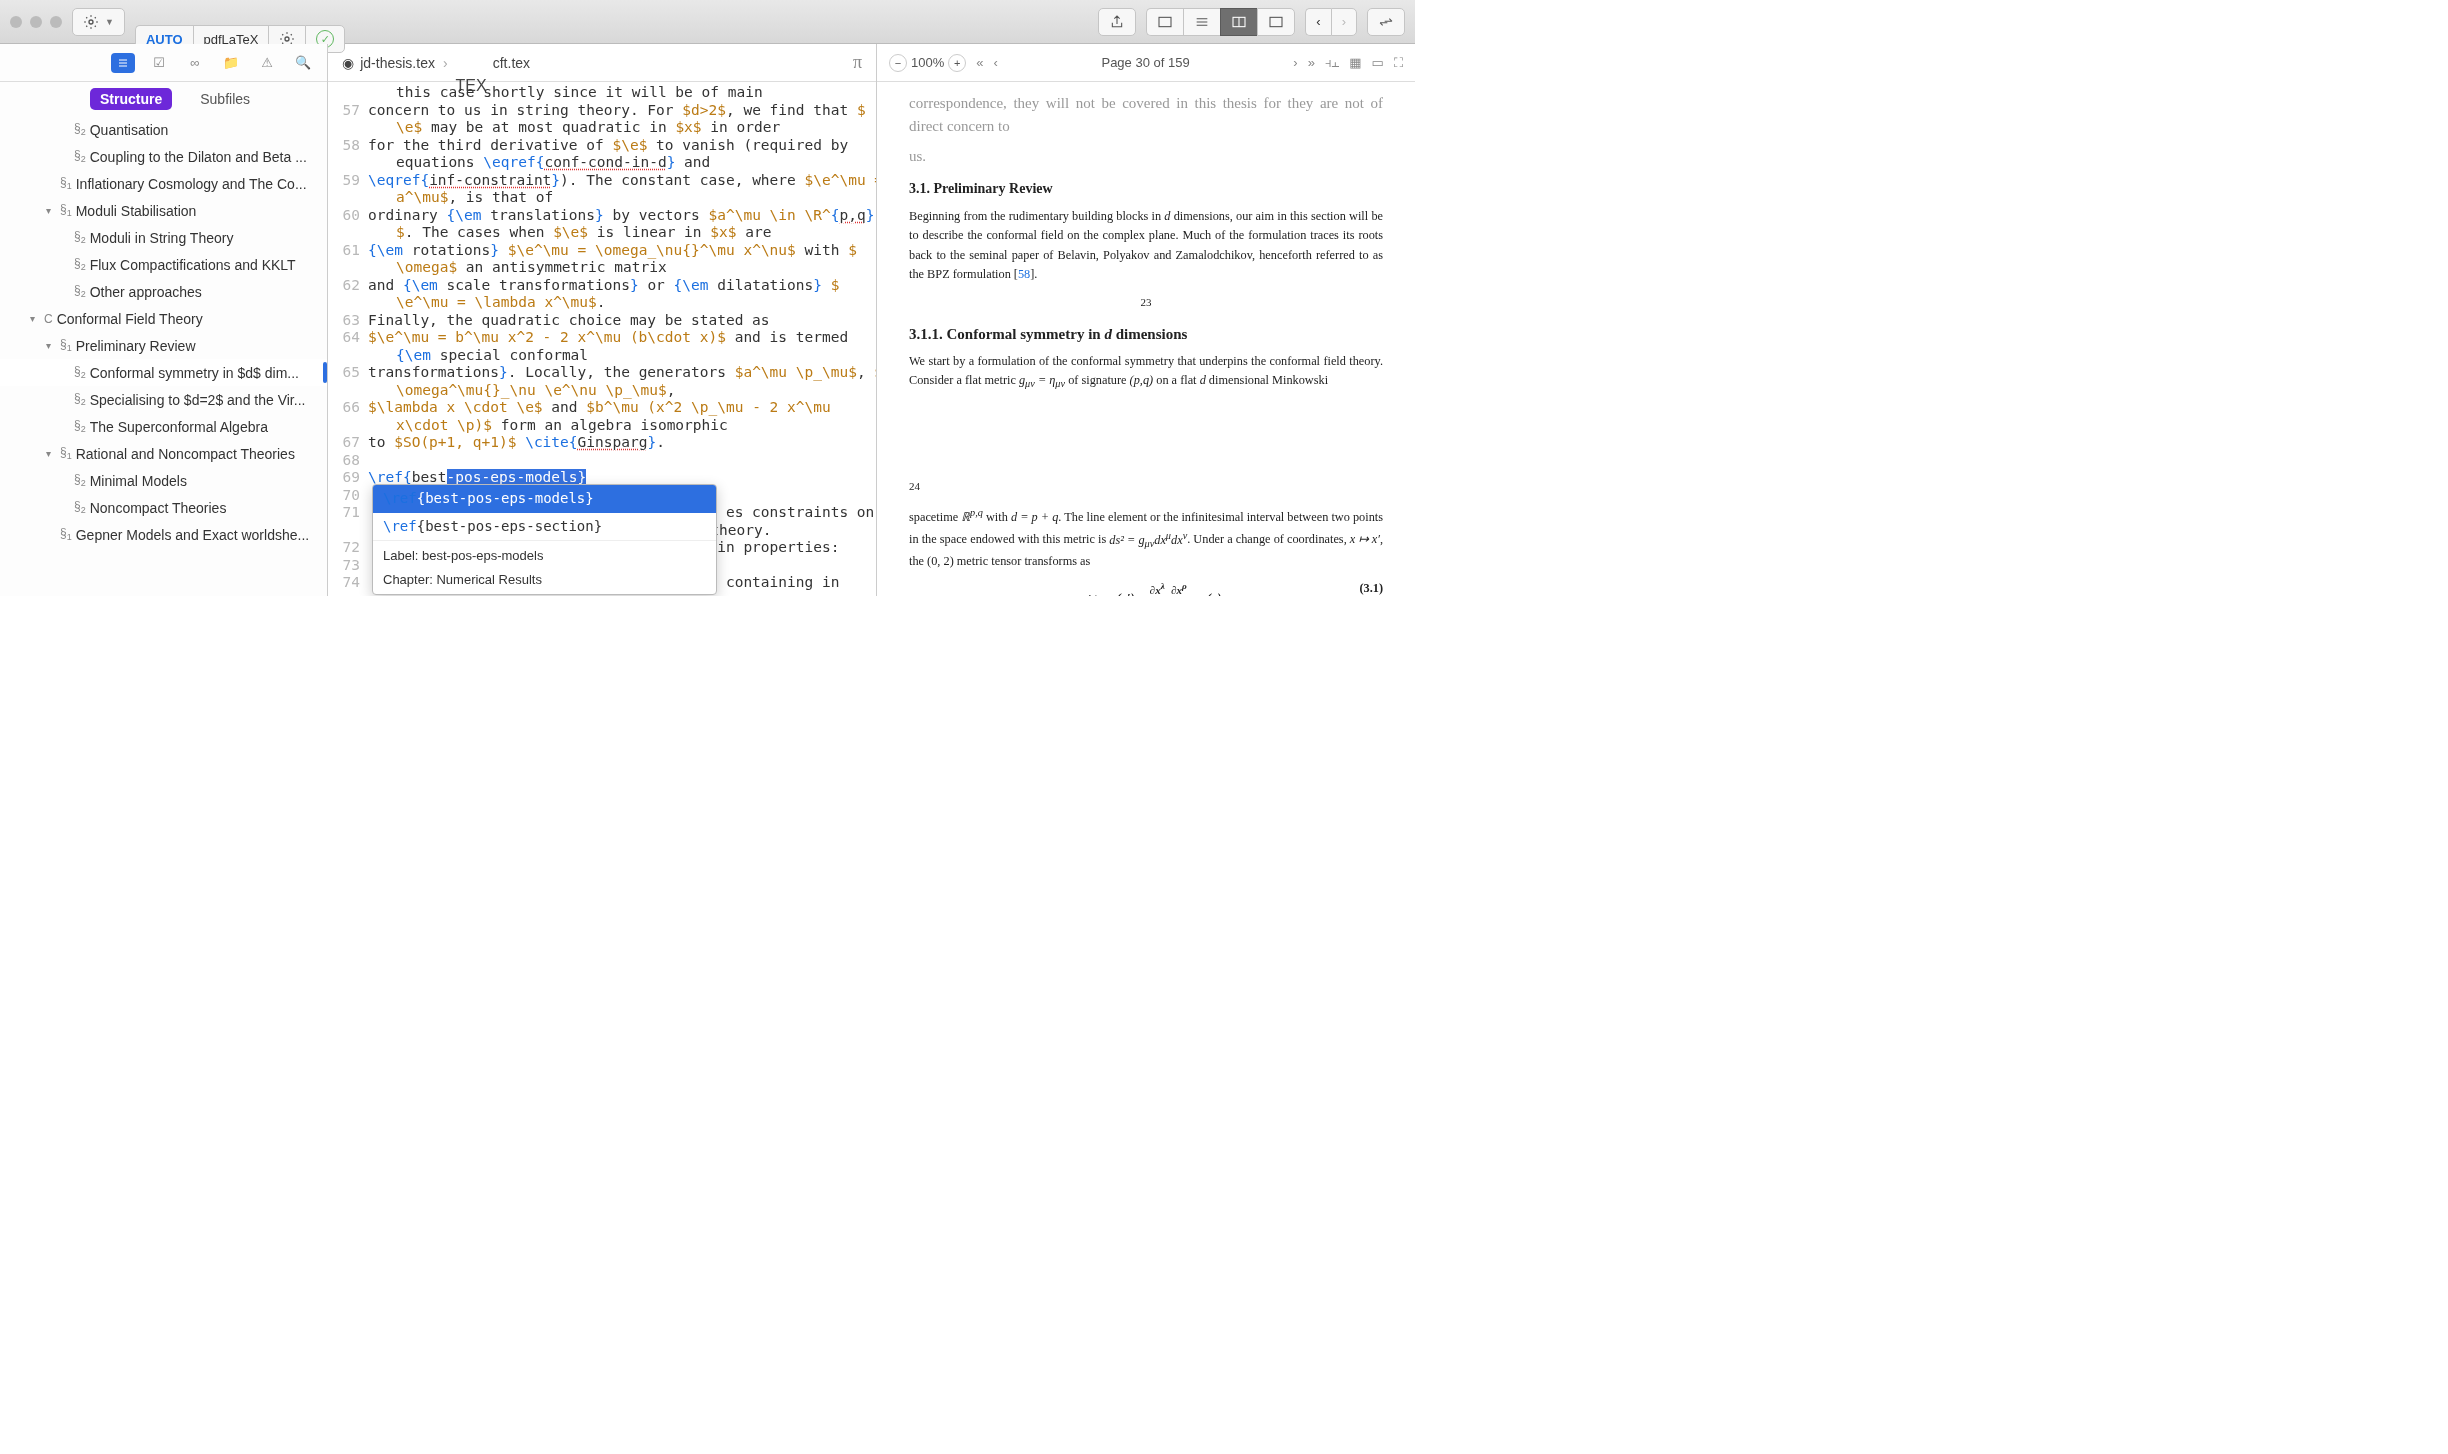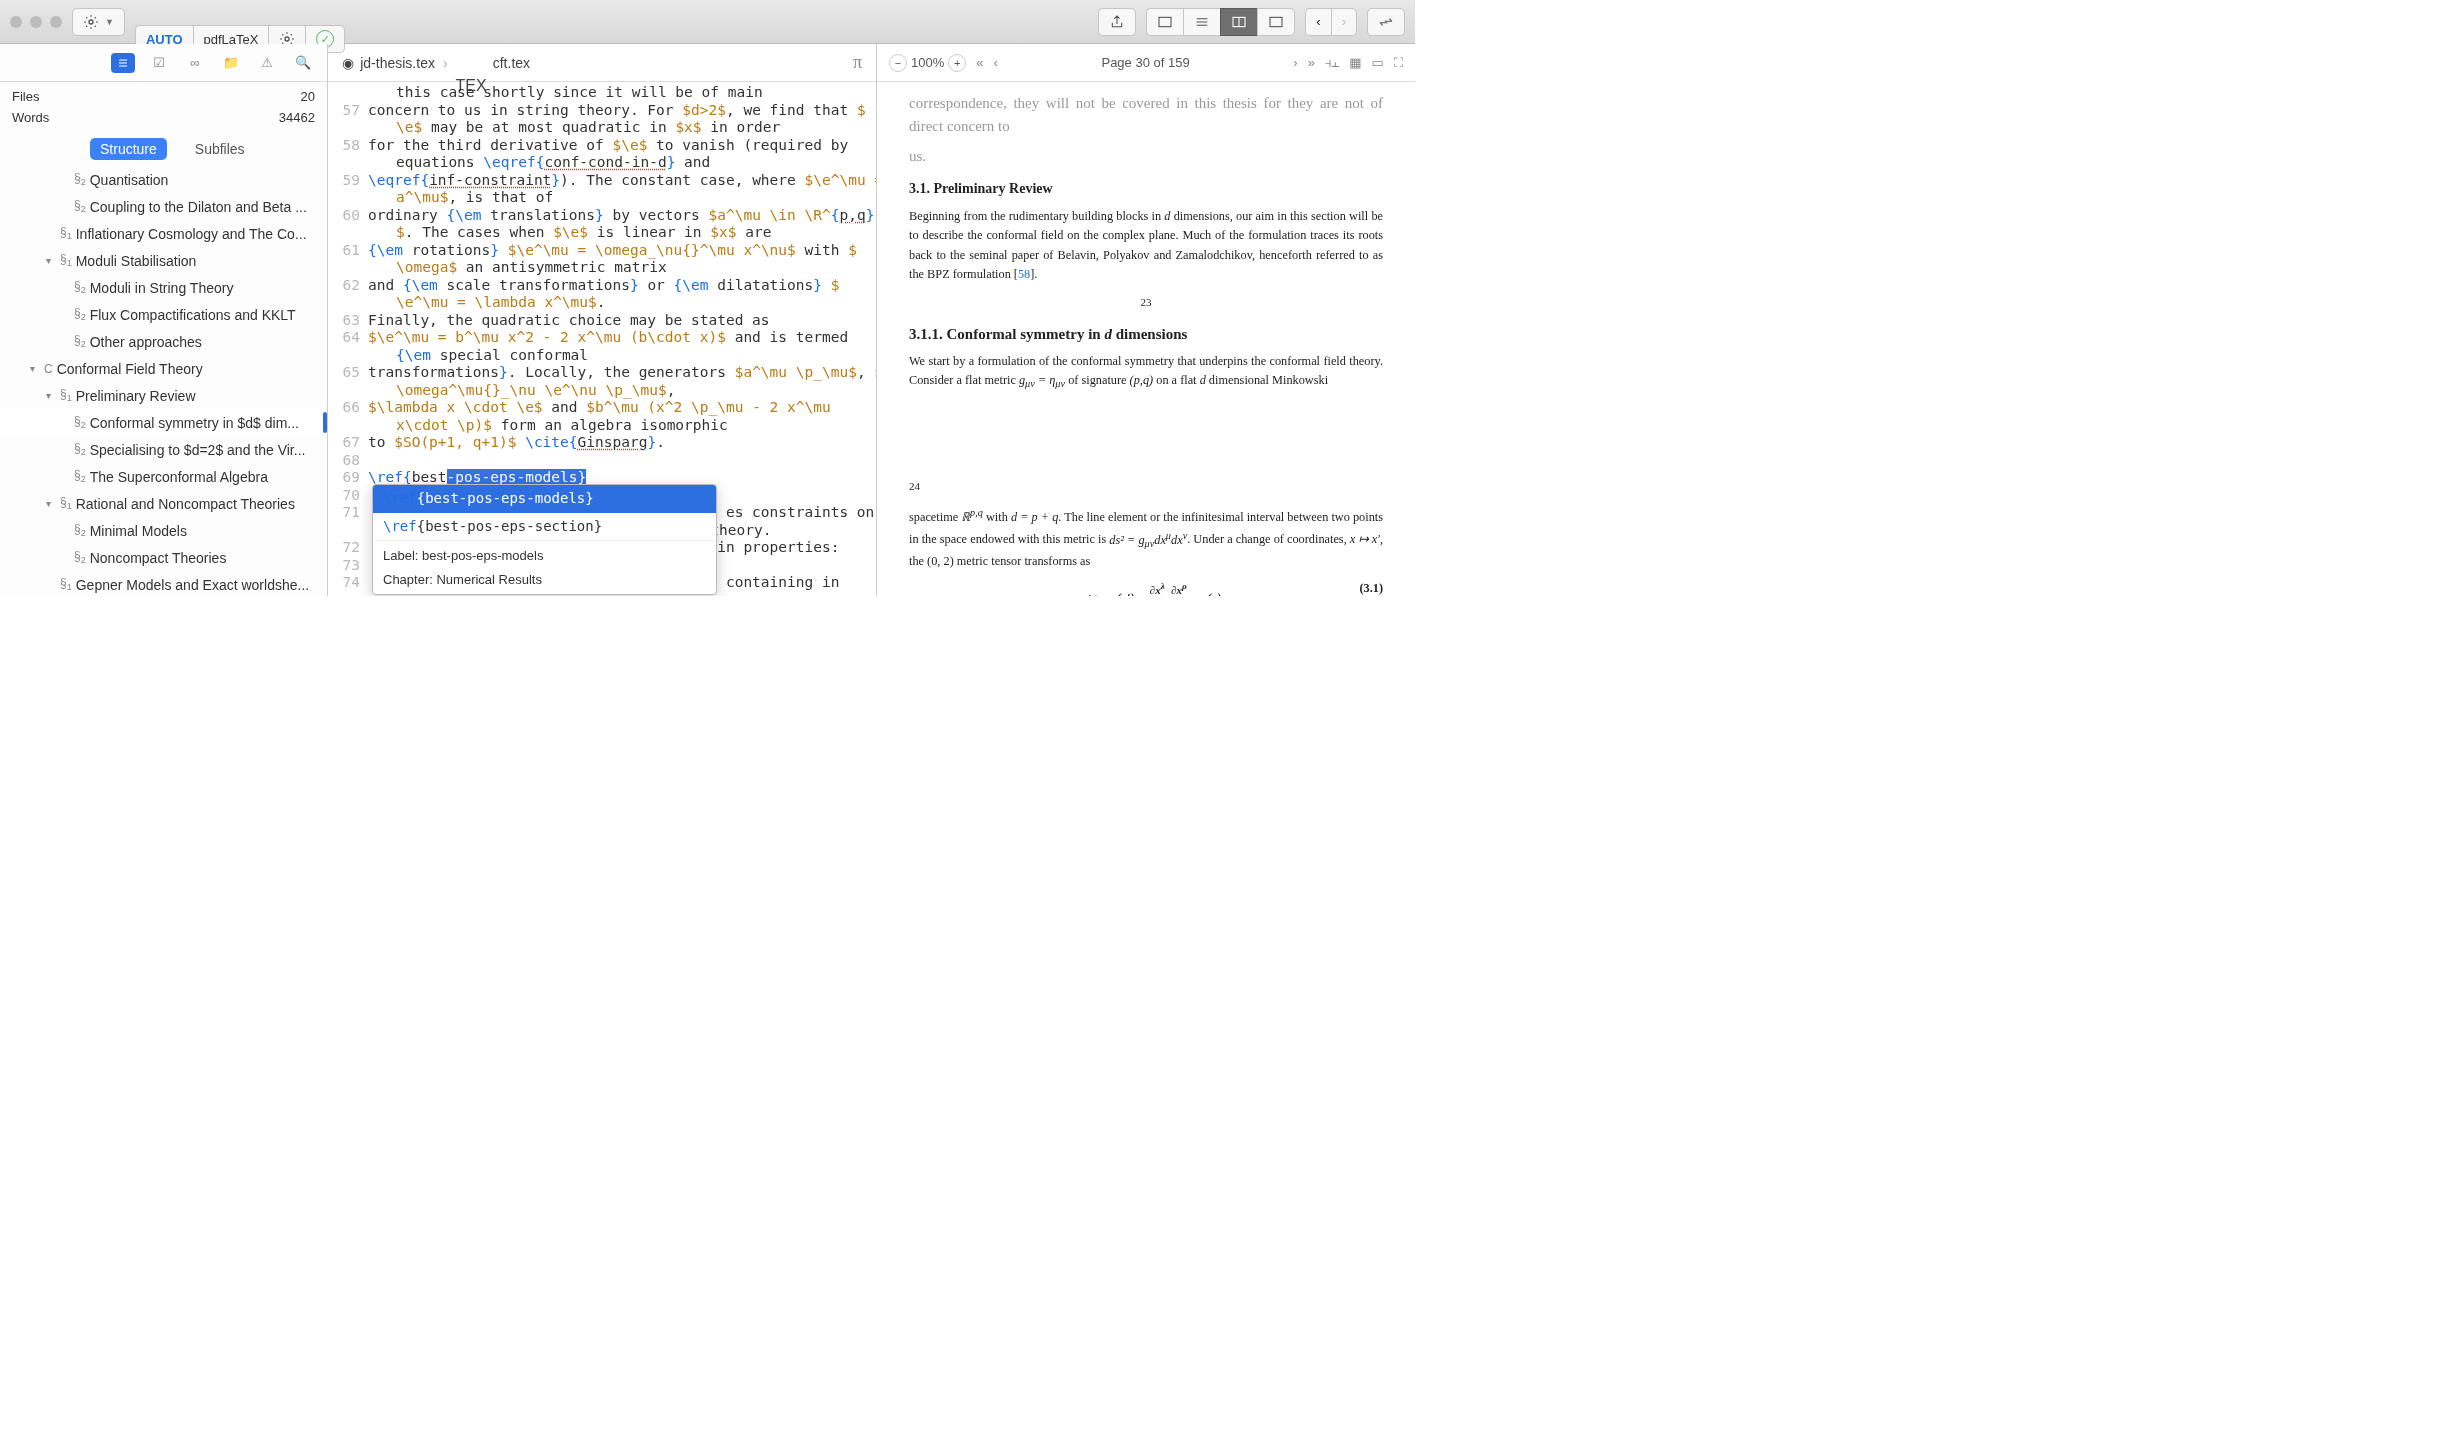--- a/index.html
+++ b/index.html
@@ -38,21 +38,21 @@
 
 .body-row { display: flex; height: 552px; }
 .sidebar { width: 328px; border-right: 1px solid #ccc; display:flex; flex-direction:column; background:#fdfdfd;}
 .sb-tools { height: 38px; display:flex; align-items:center; justify-content:flex-end; gap:12px; padding:0 12px; border-bottom:1px solid #ddd;}
 .sb-tools .sq { width:24px; height:20px; border-radius:4px; display:flex; align-items:center; justify-content:center; color:#888; cursor:pointer;}
 .sb-tools .sq.active { background:#2d6fe0; color:#fff; }
 .stats { padding: 4px 12px; font-size:13px; }
 .stats-row { display:flex; justify-content:space-between; padding:3px 0; }
 .tabs { display:flex; gap:18px; padding:6px 12px 6px 90px; font-size:14px; }
 .tab { cursor:pointer; color:#555; padding:3px 10px; border-radius:5px;}
-.tab.active { background:#3b82f6; color:#fff; }
+.tab.active { background:#6d28d9; color:#fff;font-weight:bold; }
 .outline { overflow:hidden; flex:1; font-size:14px; color:#333; }
 .orow { display:flex; align-items:center; height:27px; padding-left: 14px; cursor:pointer; white-space:nowrap; overflow:hidden; text-overflow:ellipsis;}
 .orow.selected { background:#fff; position:relative;}
 .orow.selected::after { content:""; position:absolute; right:0; top:3px; bottom:3px; width:4px; background:#2d6fe0; border-radius:2px;}
 .chev { width:14px; display:inline-block; color:#888; font-size:10px;}
 .sect-prefix { color:#888; font-size:12px; margin-right:4px;}
 .sub { font-size:9px; vertical-align:sub;}
 
 .editor { flex:1; display:flex; flex-direction:column; border-right:1px solid #ccc; min-width:0;}
 .ed-tabs { height:38px; display:flex; align-items:center; padding:0 14px; border-bottom:1px solid #ddd; gap:8px; font-size:14px; color:#444;}
@@ -178,30 +178,20 @@
           <svg width="14" height="12" viewBox="0 0 24 24" stroke="#fff" stroke-width="2">
             <path d="M4 6h16M4 12h16M4 18h16"></path>
           </svg>
         </div>
       <div class="sq">☑</div>
       <div class="sq">∞</div>
       <div class="sq">📁</div>
       <div class="sq">⚠</div>
       <div class="sq">🔍</div>
     </div>
-    <div class="stats">
-      <div class="stats-row">
-          <span>Files</span>
-          <span>20</span>
-        </div>
-      <div class="stats-row">
-          <span>Words</span>
-          <span>34462</span>
-        </div>
-    </div>
     <div class="tabs">
       <div class="tab active">Structure</div>
       <div class="tab">Subfiles</div>
     </div>
     <div class="outline" id="outline">
         <div class="orow" style="padding-left: 60px;">
           <span class="chev"></span>
           <span class="sect-prefix">§<span class="sub">2</span></span>
           <span>Quantisation</span>
         </div>

